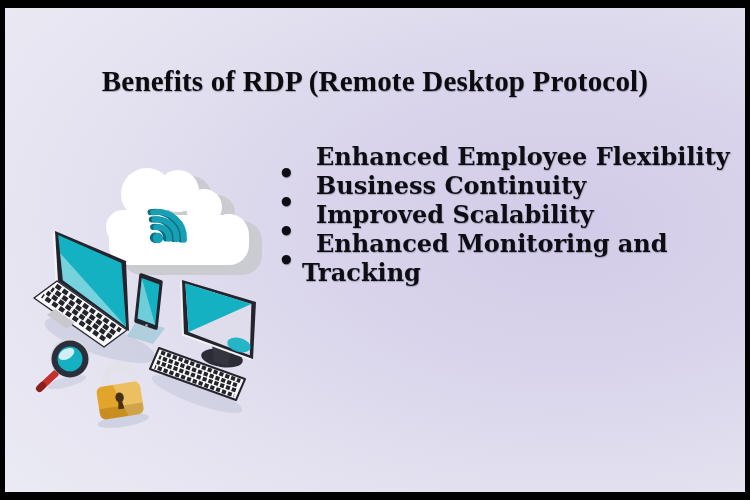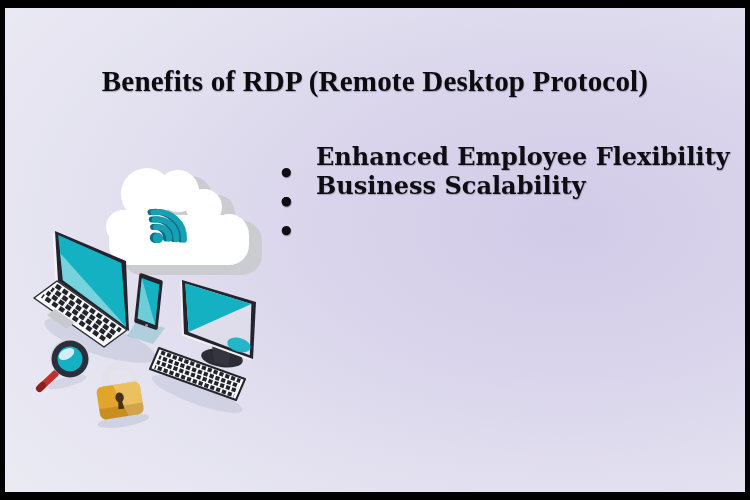--- a/index.html
+++ b/index.html
@@ -33,27 +33,30 @@
 
   <h1 class="title">Benefits of RDP (Remote Desktop Protocol)</h1>
 
   <ul class="benefits">
     <li>
       <span class="dot">•</span>
       <span class="benefit-label">Enhanced Employee Flexibility</span>
     </li>
     <li>
       <span class="dot">•</span>
+      <span class="benefit-label">Business Continuity</span>
     </li>
     <li>
       <span class="dot">•</span>
-      <span class="benefit-label">Business Scalability</span>
+      <span class="benefit-label">Improved Scalability</span>
     </li>
     <li>
       <span class="dot">•</span>
+      <span class="benefit-label">Enhanced Monitoring and
+Tracking</span>
     </li>
   </ul>
 
   <svg class="illus" viewBox="0 0 240 290">
 
     <g>
       <g fill="#cbccd1">
         <circle cx="111" cy="85" r="17"></circle>
           <circle cx="135" cy="52" r="26"></circle>
         <circle cx="166" cy="49" r="21"></circle>

